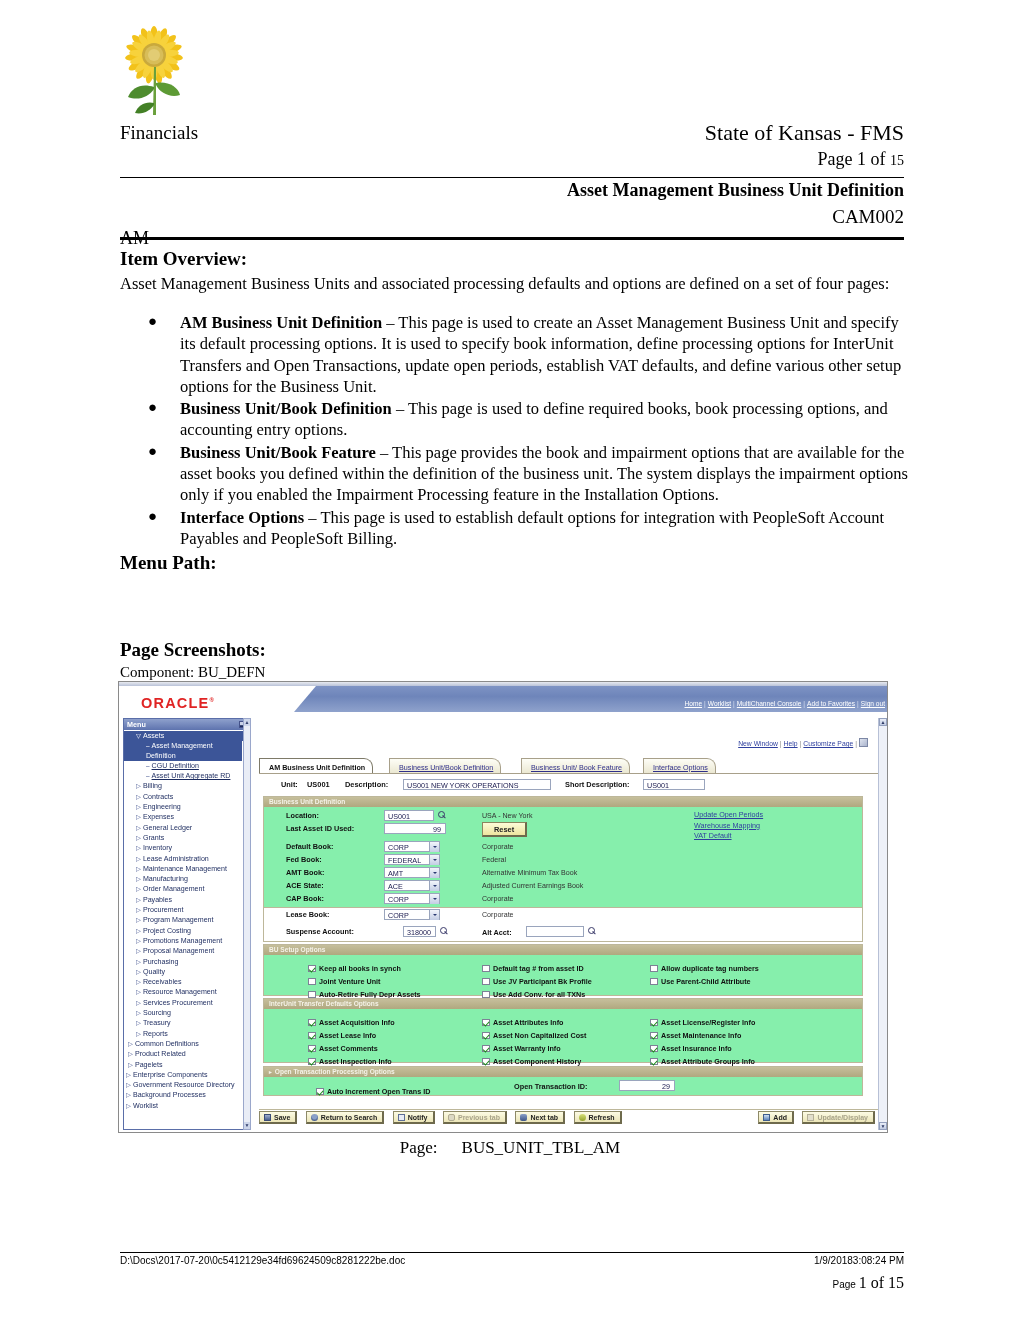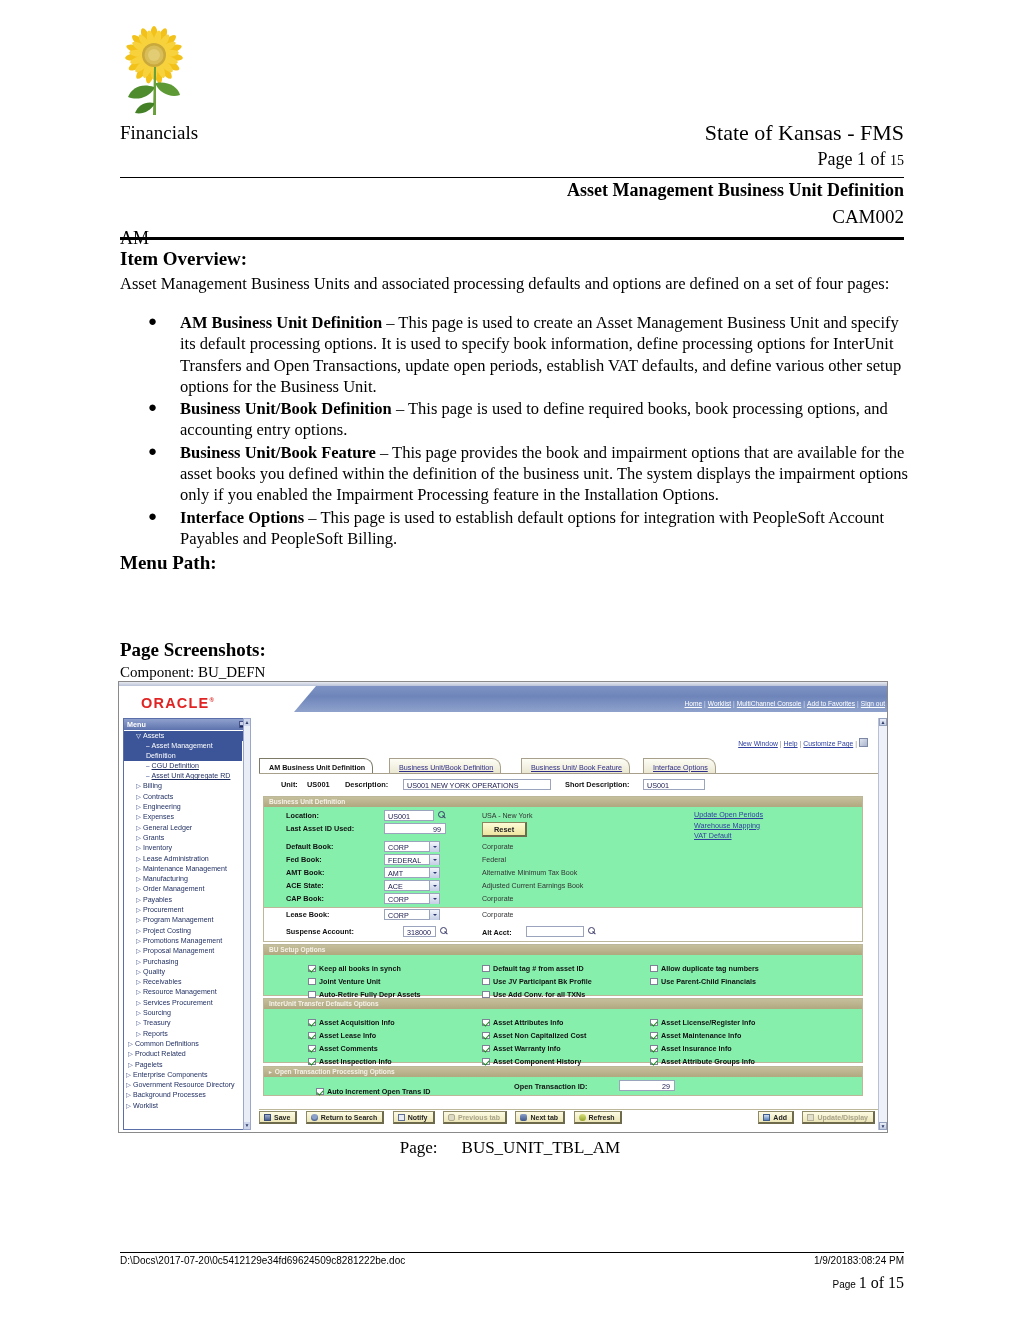--- a/index.html
+++ b/index.html
@@ -516,21 +516,21 @@
         <span class="lookup" style="position:absolute;left:323px;top:18px;"></span>
       </div>
 
       <div class="grp" style="left:6px;top:226px;width:600px;height:52px;">
         <div class="grp-hdr">BU Setup Options</div>
         <div style="position:absolute;left:44px;top:12px;"><span class="cb on"></span><span class="cbl">Keep all books in synch</span></div>
         <div style="position:absolute;left:218px;top:12px;"><span class="cb"></span><span class="cbl">Default tag # from asset ID</span></div>
         <div style="position:absolute;left:386px;top:12px;"><span class="cb"></span><span class="cbl">Allow duplicate tag numbers</span></div>
         <div style="position:absolute;left:44px;top:25px;"><span class="cb"></span><span class="cbl">Joint Venture Unit</span></div>
         <div style="position:absolute;left:218px;top:25px;"><span class="cb"></span><span class="cbl">Use JV Participant Bk Profile</span></div>
-        <div style="position:absolute;left:386px;top:25px;"><span class="cb"></span><span class="cbl">Use Parent-Child Financials</span></div>
+        <div style="position:absolute;left:386px;top:25px;"><span class="cb"></span><span class="cbl">Use Parent-Child Attribute</span></div>
         <div style="position:absolute;left:44px;top:38px;"><span class="cb"></span><span class="cbl">Auto-Retire Fully Depr Assets</span></div>
         <div style="position:absolute;left:218px;top:38px;"><span class="cb"></span><span class="cbl">Use Add Conv. for all TXNs</span></div>
       </div>
 
       <div class="grp" style="left:6px;top:280px;width:600px;height:65px;">
         <div class="grp-hdr">InterUnit Transfer Defaults Options</div>
         <div style="position:absolute;left:44px;top:12px;"><span class="cb on"></span><span class="cbl">Asset Acquisition Info</span></div>
         <div style="position:absolute;left:218px;top:12px;"><span class="cb on"></span><span class="cbl">Asset Attributes Info</span></div>
         <div style="position:absolute;left:386px;top:12px;"><span class="cb on"></span><span class="cbl">Asset License/Register Info</span></div>
         <div style="position:absolute;left:44px;top:25px;"><span class="cb on"></span><span class="cbl">Asset Lease Info</span></div>

